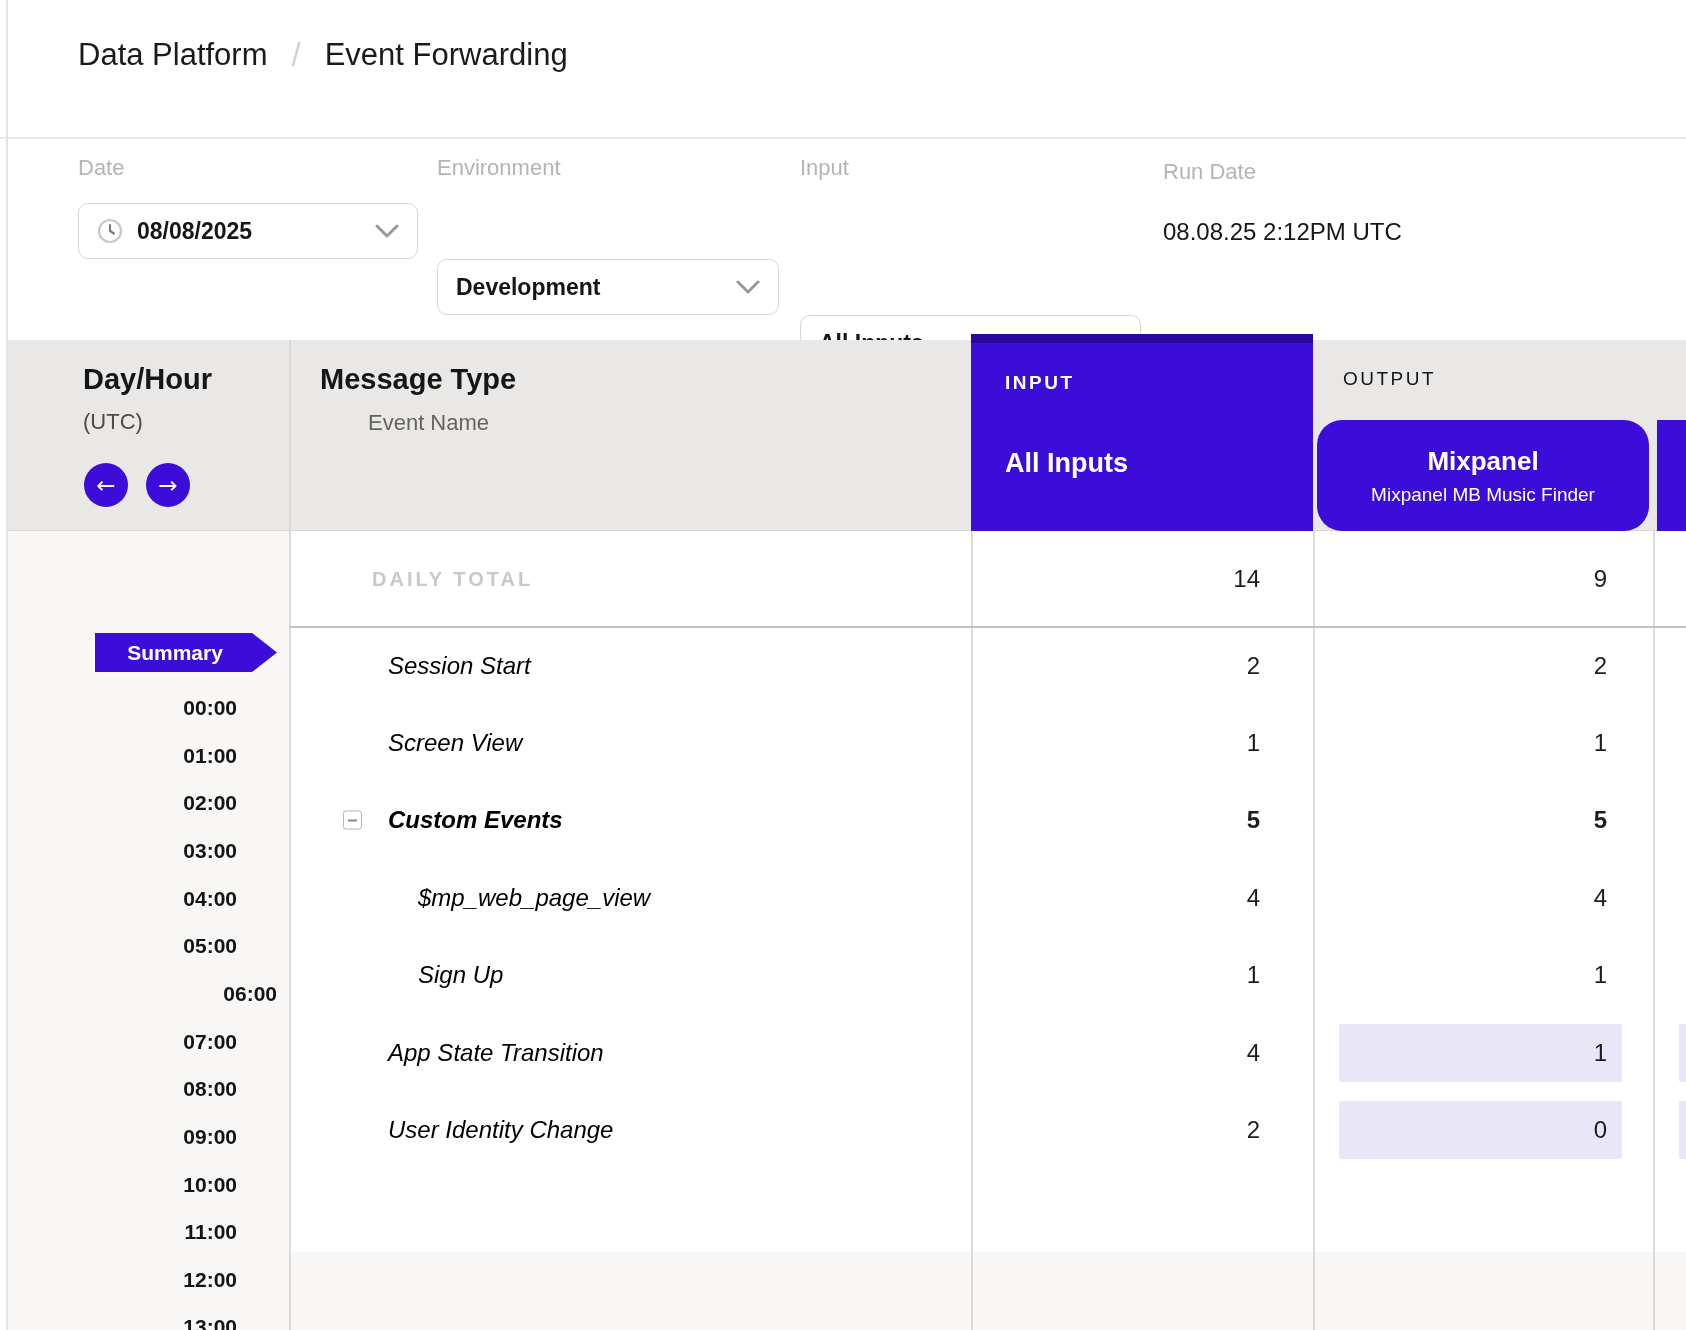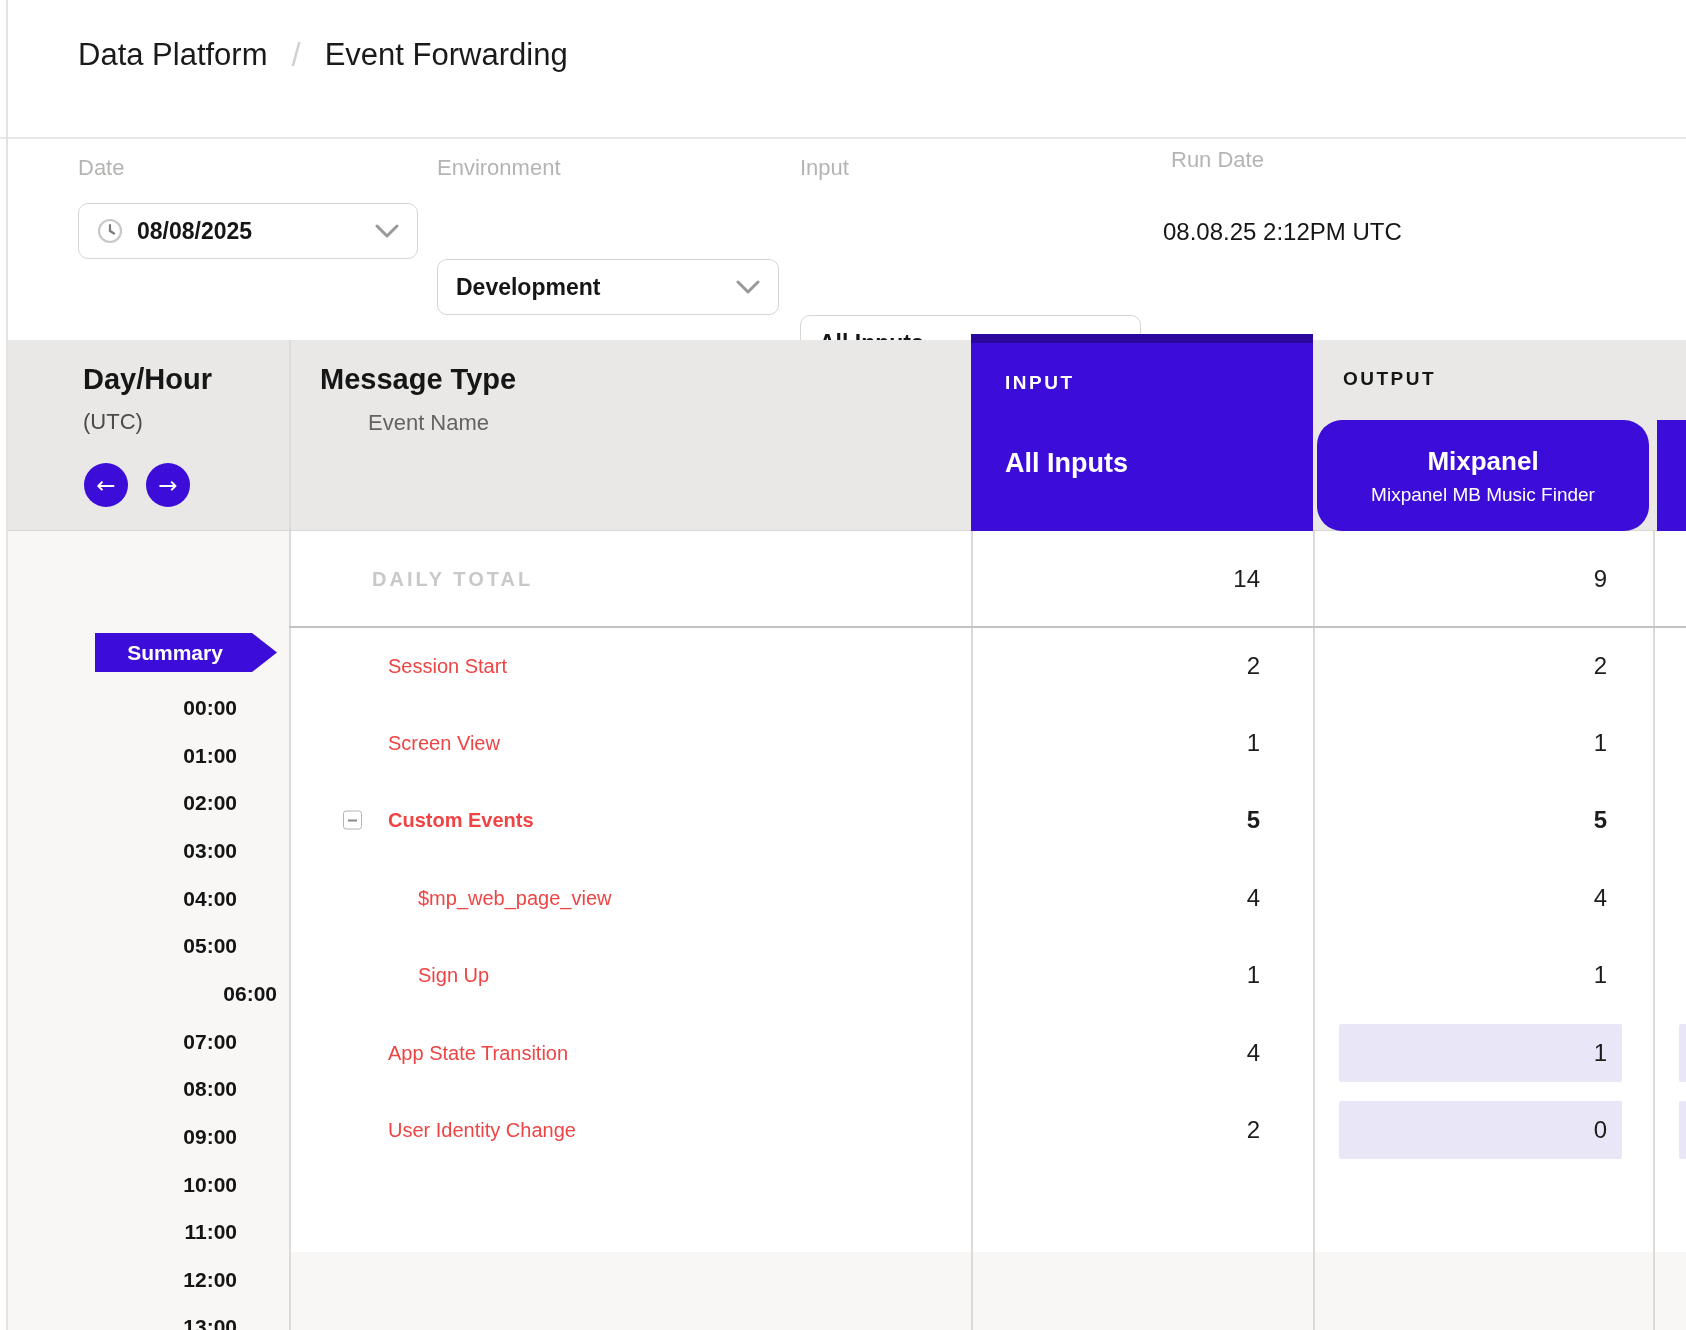--- a/index.html
+++ b/index.html
@@ -30,21 +30,21 @@
   
   .thead-bg{left:7px;top:340px;width:1679px;height:191px;background:#e9e8e6;}
   .thead-bottom{left:7px;top:529.5px;width:1679px;height:1.5px;background:#d8d7d5;z-index:4;}
   .col-title{font-size:29px;font-weight:700;color:#161616;z-index:5;}
   .col-sub{font-size:22px;color:#64635f;z-index:5;}
   .nav-btn{
     width:44px;height:44px;border-radius:50%;background:var(--purple);
     color:#fff;display:flex;align-items:center;justify-content:center;
     font-family:"DejaVu Sans",sans-serif;font-size:23px;z-index:6;cursor:pointer;
   }
-  .section-label{font-size:19px;font-weight:700;letter-spacing:2.5px;z-index:6;}
+  .section-label{font-size:19px;font-weight:400;letter-spacing:2.5px;z-index:6;}
 
   .input-block{
     left:971px;top:334px;width:342px;height:197px;background:var(--purple);z-index:5;
     box-sizing:border-box;
   }
   .input-block .topstrip{position:absolute;left:0;top:0;width:100%;height:9px;background:var(--purple-dark);}
   .input-block .in-label{position:absolute;left:34px;top:38px;color:#fff;font-size:19px;font-weight:700;letter-spacing:2.5px;}
   .input-block .in-name{position:absolute;left:34px;top:114px;color:#fff;font-size:27px;font-weight:700;}
 
   .out-block{
@@ -75,21 +75,21 @@
   
   .footer-bg{left:7px;top:1252px;width:1679px;height:78px;background:#f8f7f5;z-index:1;}
 
   .dailyrow{left:289px;top:531px;width:1397px;height:96px;z-index:2;}
   .daily-border{left:289px;top:626px;width:1397px;height:2px;background:#c4c3c1;z-index:3;}
   .daily-label{position:absolute;left:83px;top:50%;transform:translateY(-50%);
     font-size:20px;font-weight:700;letter-spacing:3px;color:#c9c8c6;}
 
   .rows{left:289px;top:627px;width:1397px;height:542px;display:flex;flex-direction:column;z-index:2;}
   .erow{height:77.4px;position:relative;}
-  .erow .lbl{position:absolute;left:99px;top:50%;transform:translateY(-50%);font-size:20px;color:#ef4444;}
+  .erow .lbl{position:absolute;left:99px;top:50%;transform:translateY(-50%);font-size:24px;color:#000000;font-style:italic;}
   .erow.sub .lbl{left:129px;}
   .erow.parent .lbl{font-weight:700;}
   .erow.parent .num{font-weight:700;}
   .num{position:absolute;top:50%;transform:translateY(-50%);font-size:24px;color:#1d1d1b;text-align:right;z-index:3;}
   .num.in{right:426px;}
   .num.out{right:79px;}
   .hl{position:absolute;left:1050px;width:283px;height:58px;top:50%;transform:translateY(-50%);
     background:var(--lavender);border-radius:2px;z-index:1;}
   .hl.sliver{left:1390px;width:7px;border-radius:2px 0 0 2px;}
 
@@ -140,21 +140,21 @@
 <div class="abs f-label" style="left:800px;top:155px;">Input</div>
 <div class="abs f-box" style="left:800px;top:203px;width:341px;">
   <span>All Inputs</span>
   <span class="chev">
     <svg width="24" height="14" viewBox="0 0 24 14">
         <polyline points="2,2 12,12 22,2" fill="none" stroke="#9a9998" stroke-width="3" stroke-linecap="round" stroke-linejoin="round"></polyline>
       </svg>
   </span>
 </div>
 
-<div class="abs f-label" style="left:1163px;top:147px;margin-left:8px;">Run Date</div>
+<div class="abs f-label" style="left:1163px;top:159px;">Run Date</div>
 <div class="abs rundate-val" style="left:1163px;top:218px;">08.08.25 2:12PM UTC</div>
 
 <div class="abs thead-bg"></div>
 <div class="abs thead-bottom"></div>
 
 <div class="abs col-title" style="left:83px;top:363px;">Day/Hour</div>
 <div class="abs col-sub" style="left:83px;top:409px;color:#4c4b49;">(UTC)</div>
 <div class="abs nav-btn" style="left:84px;top:463px;">
   <span>←</span>
 </div>

